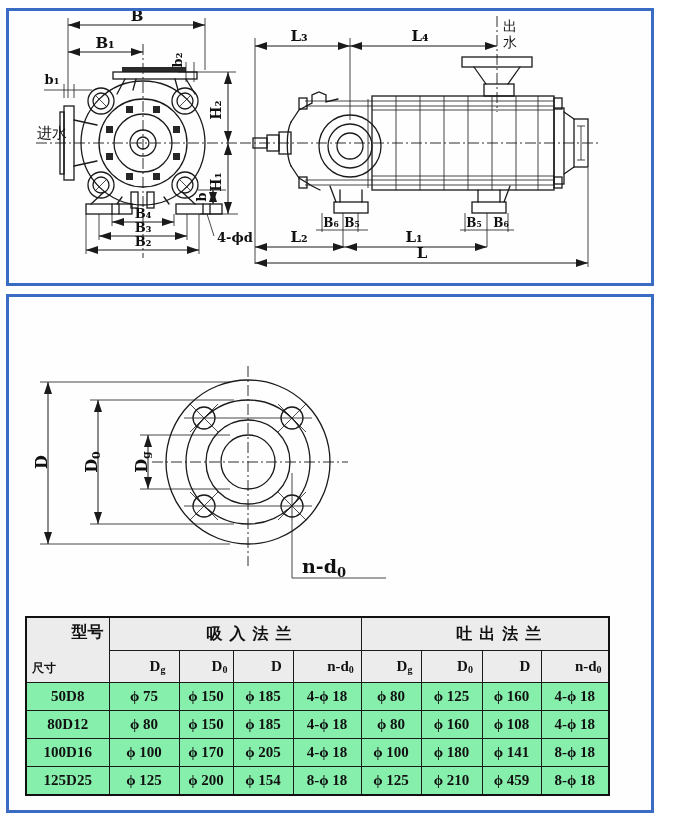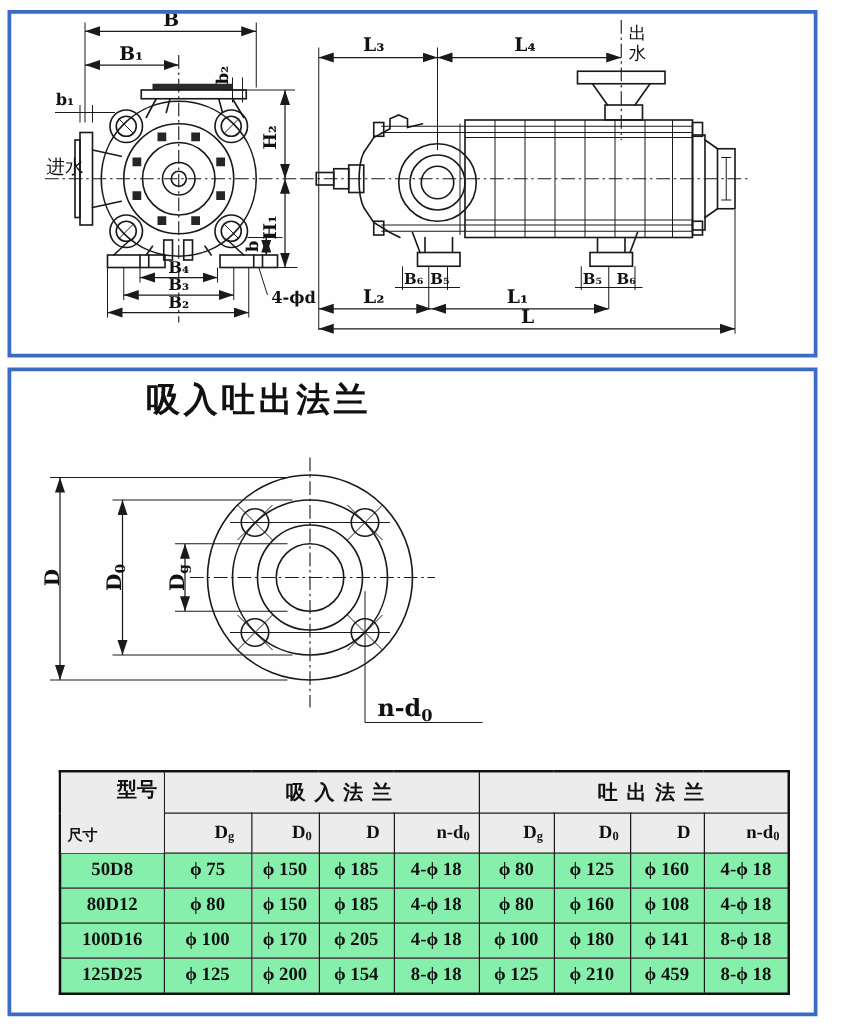--- a/index.html
+++ b/index.html
@@ -18,21 +18,21 @@
   .nut{fill:#262626;stroke:none;}
   .cl{stroke:#1a1a1a;stroke-width:0.9;fill:none;stroke-dasharray:11 3 2 3;}
   .dim{stroke:#1a1a1a;stroke-width:1;fill:none;}
   .thin{stroke:#1a1a1a;stroke-width:0.8;fill:none;}
   .title2{
     position:absolute;left:108px;top:5px;font-size:27px;font-weight:bold;
     letter-spacing:3px;color:#111;font-family:"Liberation Sans",sans-serif;
   }
   table.flg{
     position:absolute;left:16px;top:319px;border-collapse:collapse;table-layout:fixed;
-    width:583px;font-family:"Liberation Serif","DejaVu Serif",serif;color:#111;margin-left:22px;
+    width:583px;font-family:"Liberation Serif","DejaVu Serif",serif;color:#111;
   }
   table.flg th,table.flg td{
     border:1px solid #1b1b1b;text-align:center;vertical-align:middle;
     padding:0;font-size:15px;overflow:hidden;
   }
   table.flg{border:2px solid #111;}
   table.flg thead th{background:#ececec;font-weight:bold;}
   table.flg .grp{font-size:16px;letter-spacing:7px;font-family:"Liberation Sans",sans-serif;height:32px;padding-left:35px;}
   table.flg .sub th{height:31px;padding-left:27px;}
   table.flg tbody td{height:27px;font-weight:bold;background:#86efac;}
@@ -190,21 +190,20 @@
       <text x="474" y="227" font-size="12" text-anchor="middle">B₅</text>
       <text x="501" y="227" font-size="12" text-anchor="middle">B₆</text>
       <text x="299" y="242" font-size="15" text-anchor="middle">L₂</text>
       <text x="414" y="242" font-size="15" text-anchor="middle">L₁</text>
       <text x="422" y="258" font-size="15" text-anchor="middle">L</text>
     </g>
   </svg>
 </div>
 
 <div class="panel panel2">
-  <div class="title2">吸入吐出法兰</div>
 
   <svg width="642" height="290" viewBox="9 330 642 290" style="top:33px;">
     <g>
       <line class="cl" x1="248" y1="366" x2="248" y2="566"></line>
       <line class="cl" x1="152" y1="462" x2="348" y2="462"></line>
       <circle class="ln" cx="248" cy="462" r="82"></circle>
       <circle class="ln" cx="248" cy="462" r="62"></circle>
       <circle class="ln" cx="248" cy="462" r="42"></circle>
       <circle class="ln" cx="248" cy="462" r="27"></circle>
       <path class="thin" d="M184,418 H312 M184,506 H312"></path>

